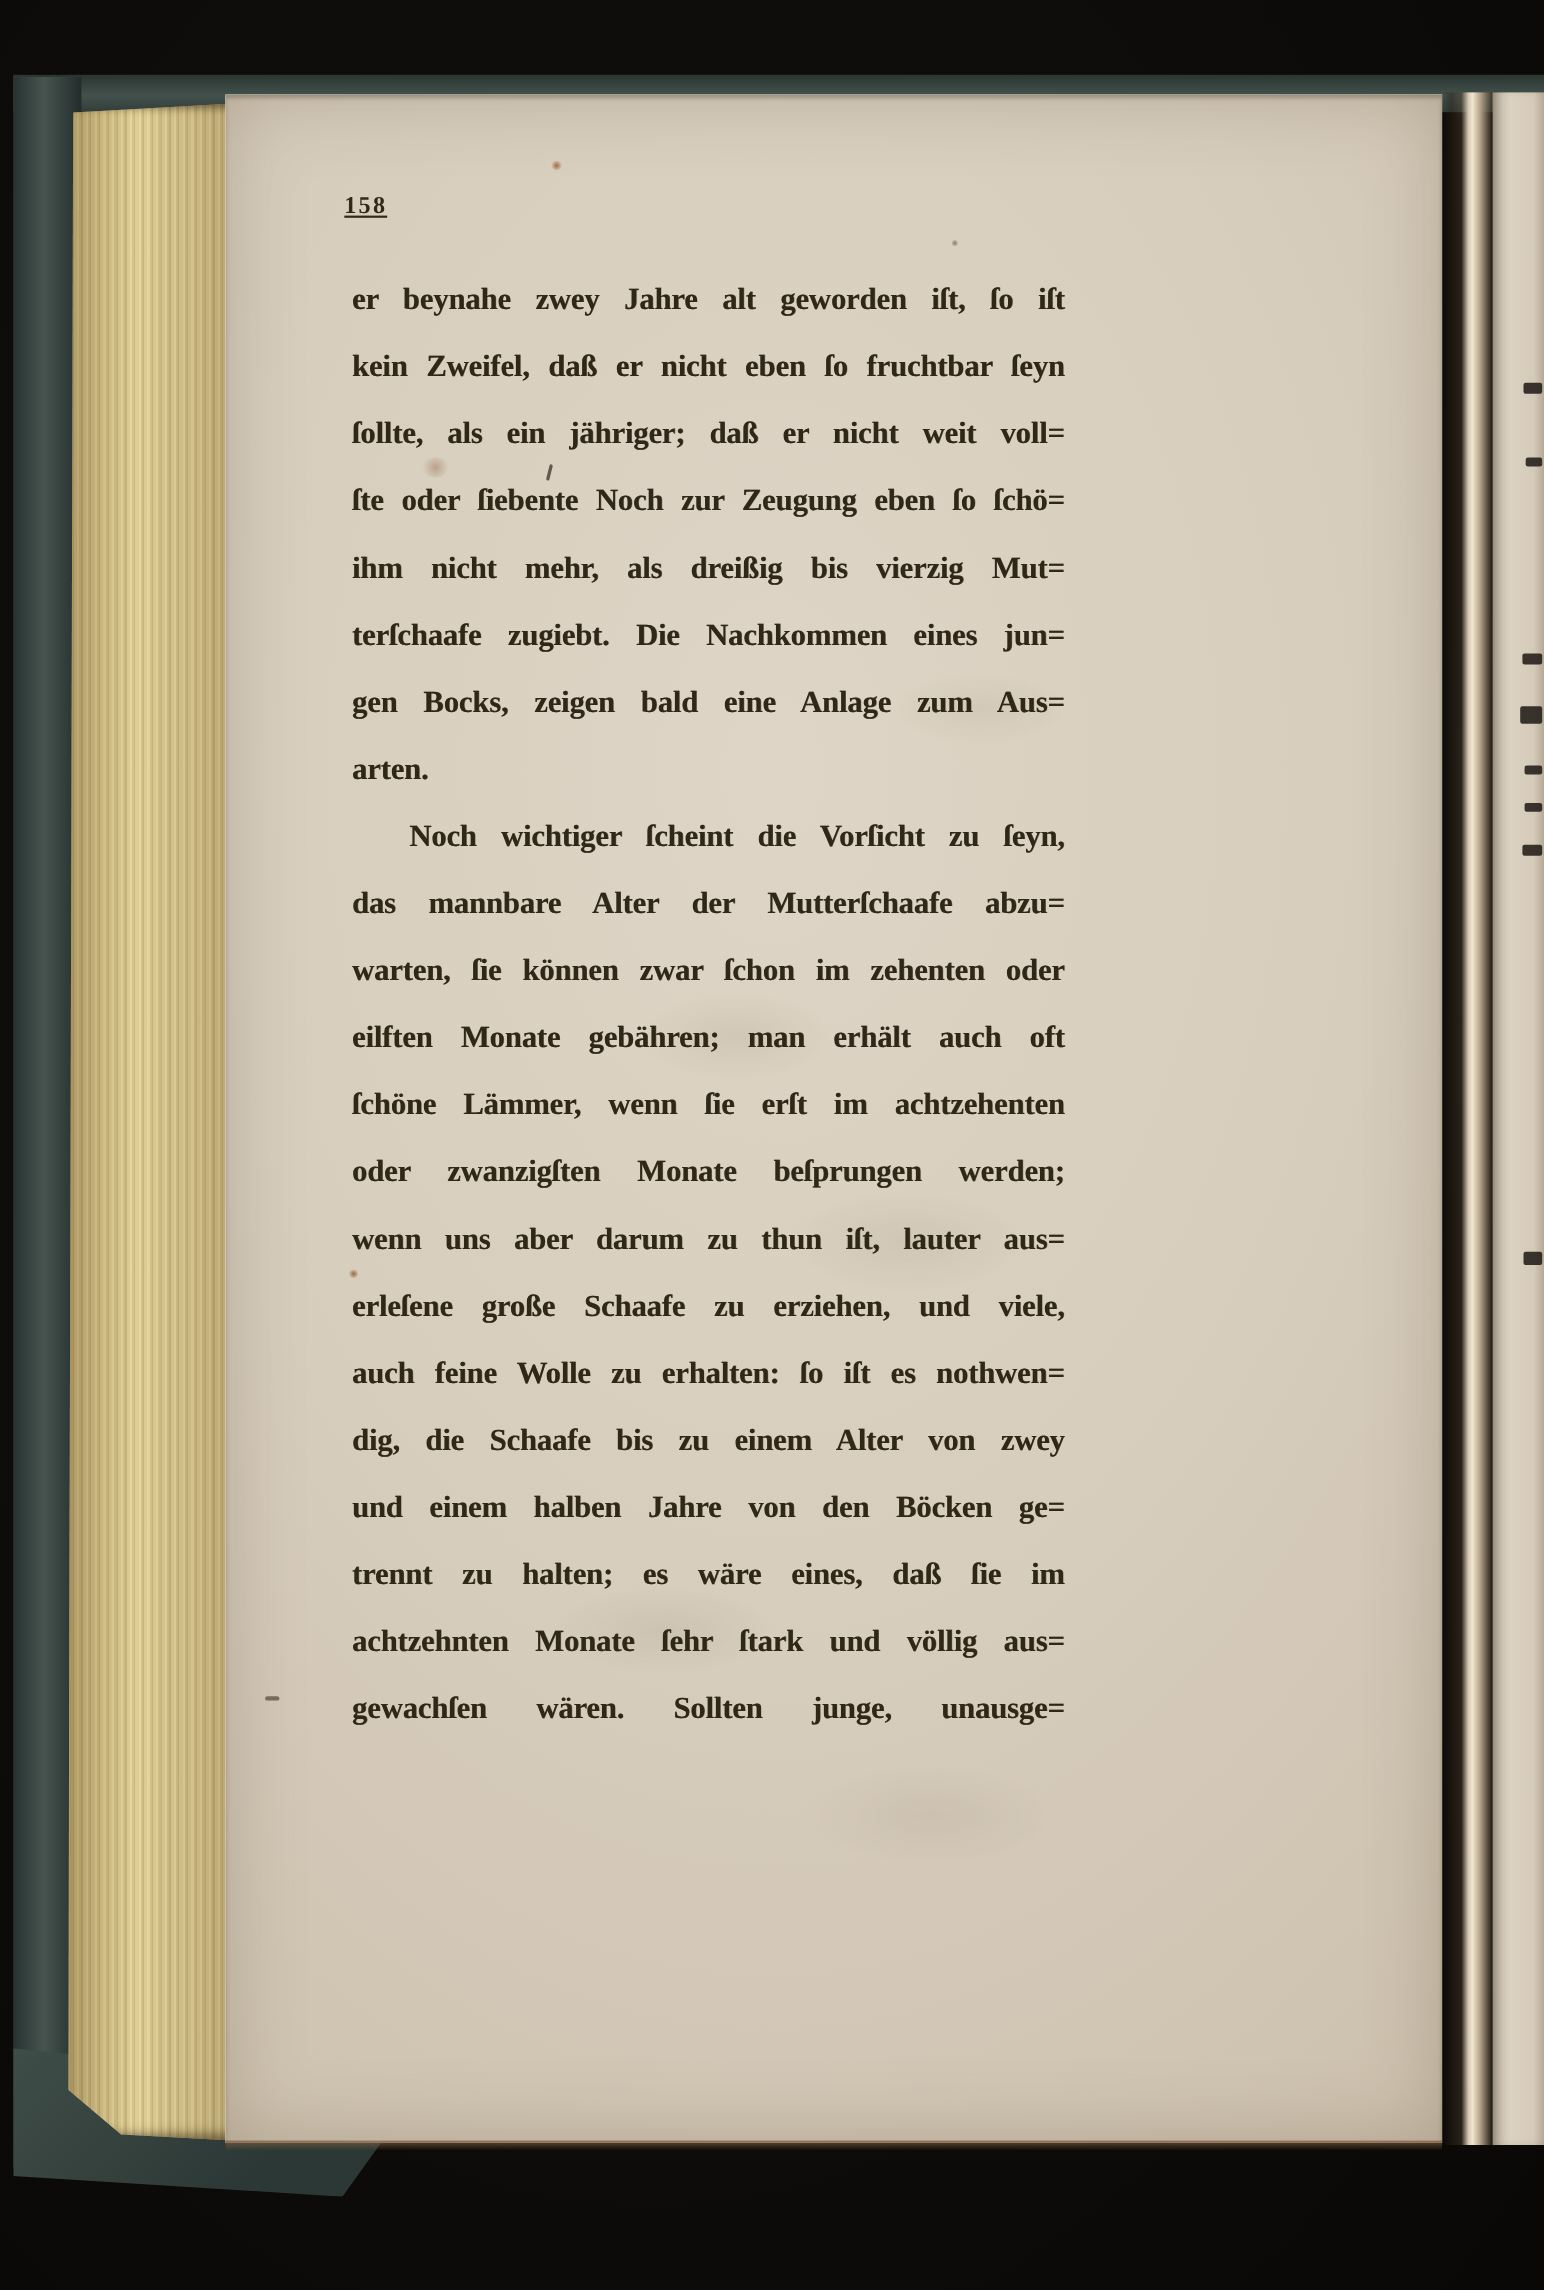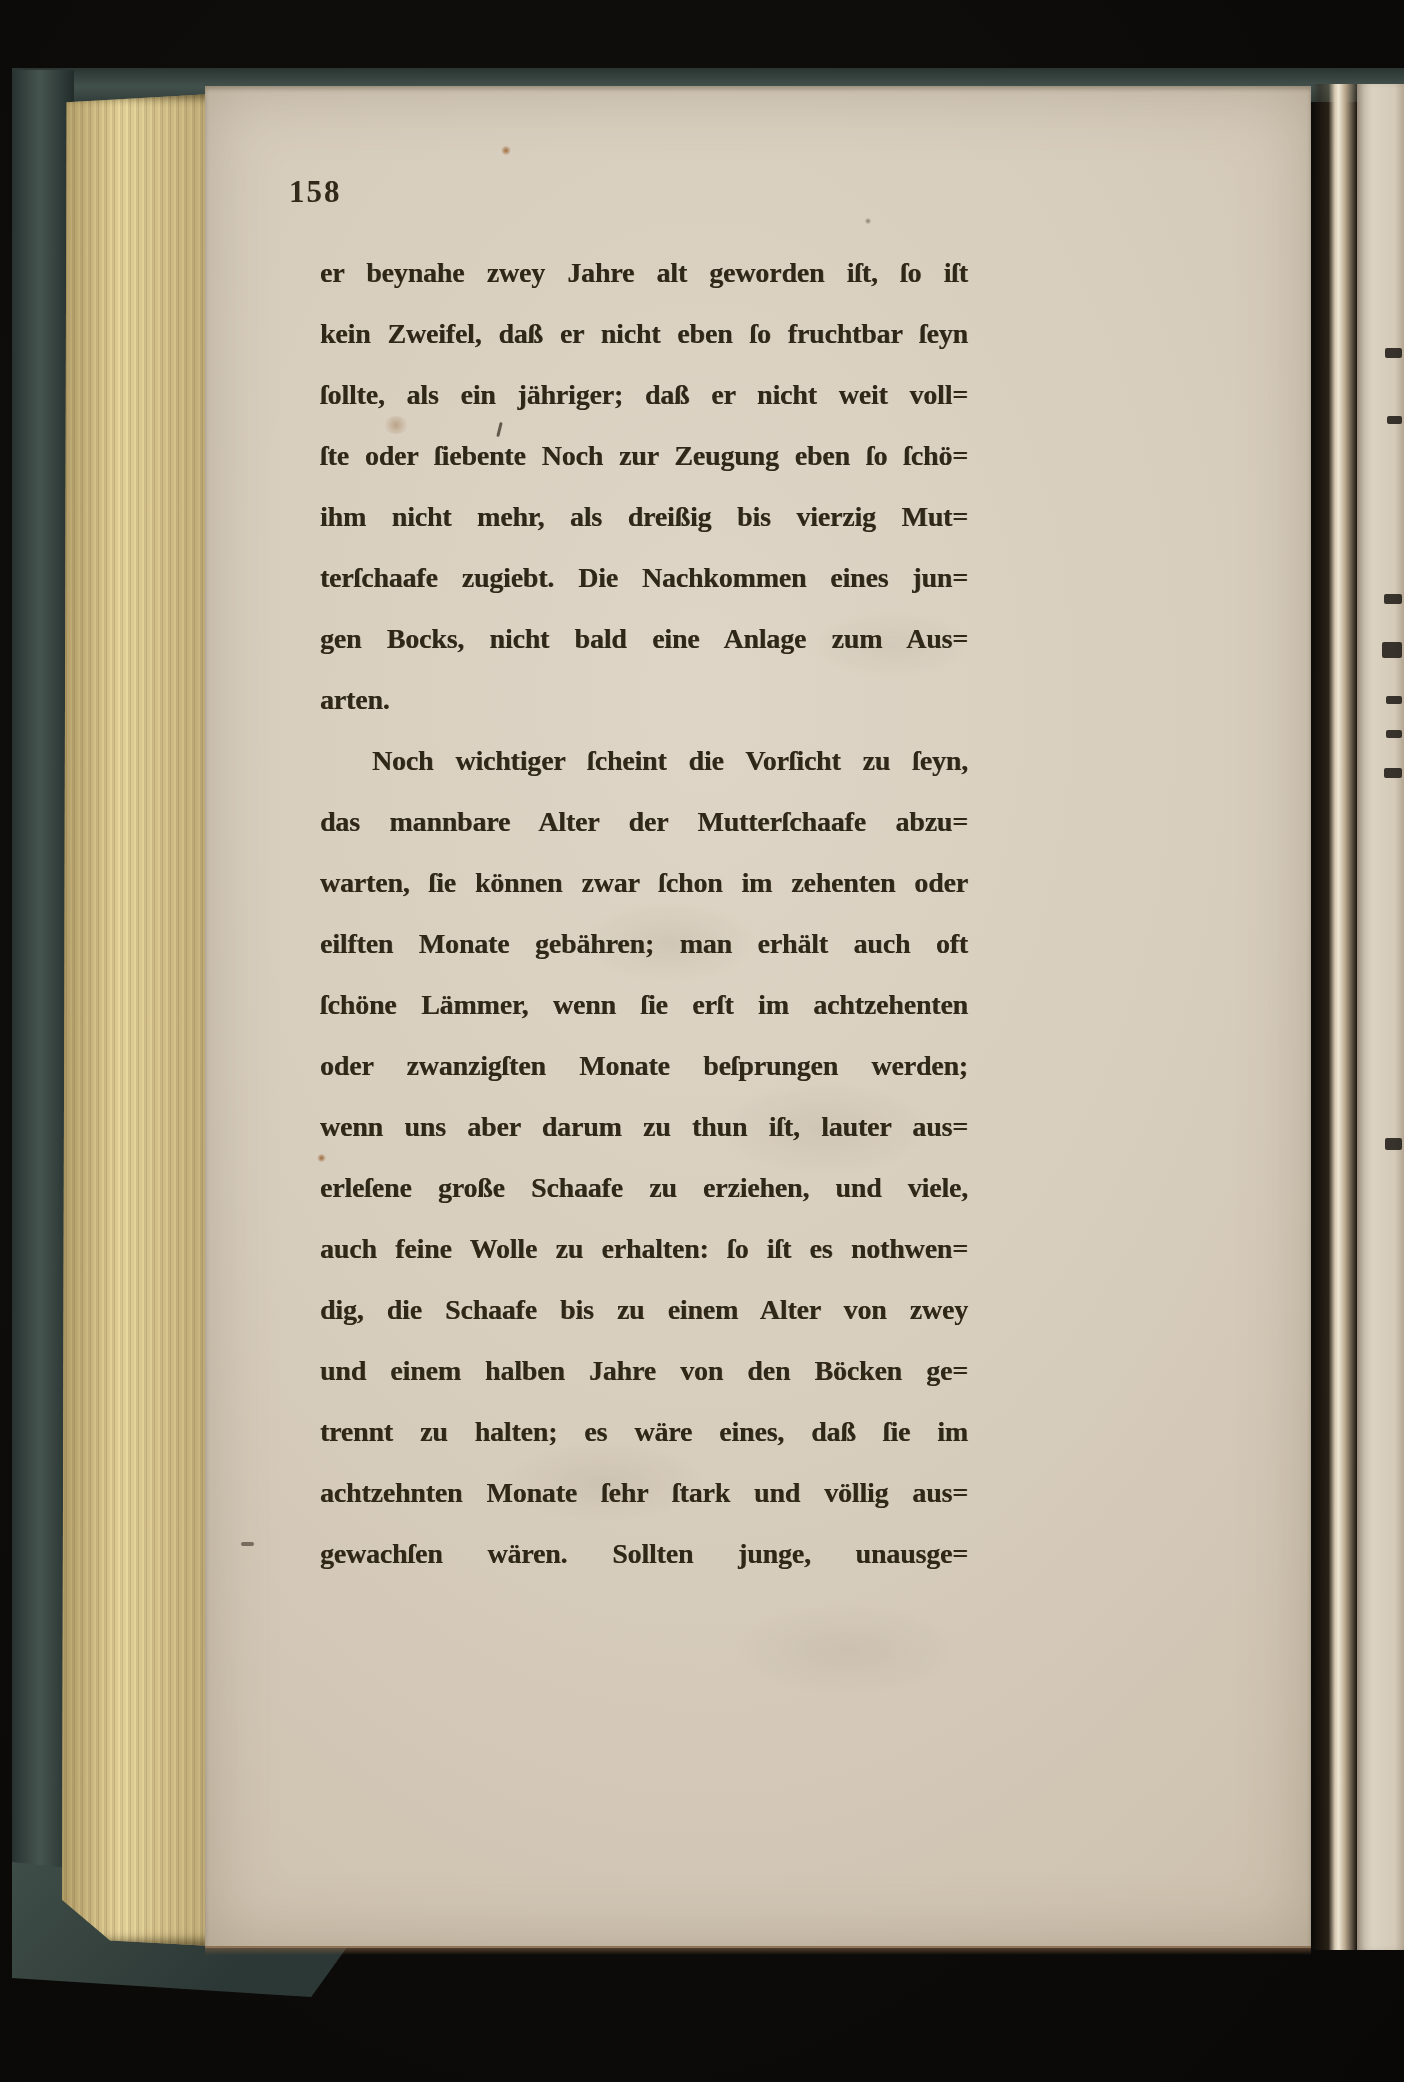--- a/index.html
+++ b/index.html
@@ -30,22 +30,22 @@
     background-image:
       radial-gradient(90% 80% at 45% 33%, #ded5c6 0%, #d7cdbd 55%, #cdc1ae 100%);
     box-shadow:inset 0 0 70px rgba(95,78,55,.28), inset 0 3px 4px rgba(70,58,40,.35);
   }
   .showthrough{position:absolute;inset:0;pointer-events:none;opacity:.9;background:
     radial-gradient(130px 60px at 42% 46%, rgba(125,113,94,.13), transparent 70%),
     radial-gradient(160px 70px at 56% 56%, rgba(125,113,94,.12), transparent 70%),
     radial-gradient(150px 60px at 36% 75%, rgba(125,113,94,.12), transparent 70%),
     radial-gradient(170px 70px at 58% 84%, rgba(125,113,94,.11), transparent 70%),
     radial-gradient(120px 50px at 62% 30%, rgba(125,113,94,.10), transparent 70%);}
-  .page-number{position:absolute;left:84px;top:88px;font-size:31px;font-weight:700;
-    color:#33291a;letter-spacing:2px;}
+  .page-number{position:absolute;left:108px;top:88px;font-size:22px;font-weight:700;
+    color:#33291a;letter-spacing:2px;text-decoration:underline;}
   .text-block{position:absolute;left:115px;top:156px;width:648px;color:#2f2718;
     font-size:28px;font-weight:700;letter-spacing:-0.2px;}
   .line{height:61px;line-height:61px;white-space:nowrap;
     text-align:justify;text-align-last:justify;
     text-shadow:0.4px 0 0 rgba(47,39,24,.55);}
   .line.indent{text-indent:52px;}
   .line.no-just{text-align-last:left;}
   
   .spot{position:absolute;border-radius:50%;pointer-events:none;}
   .s1{left:296px;top:60px;width:10px;height:9px;background:radial-gradient(circle,#a06a3c 0%,rgba(160,106,60,0) 75%);}
@@ -88,21 +88,21 @@
   <div class="page">
     <div class="showthrough"></div>
     <div class="page-number">158</div>
     <div class="text-block">
         <div class="line">er beynahe zwey Jahre alt geworden iſt, ſo iſt</div>
         <div class="line">kein Zweifel, daß er nicht eben ſo fruchtbar ſeyn</div>
         <div class="line">ſollte, als ein jähriger; daß er nicht weit voll=</div>
         <div class="line">ſte oder ſiebente Noch zur Zeugung eben ſo ſchö=</div>
         <div class="line">ihm nicht mehr, als dreißig bis vierzig Mut=</div>
         <div class="line">terſchaafe zugiebt. Die Nachkommen eines jun=</div>
-        <div class="line">gen Bocks, nicht bald eine Anlage zum Aus=</div>
+        <div class="line">gen Bocks, zeigen bald eine Anlage zum Aus=</div>
         <div class="line no-just">arten.</div>
         <div class="line indent">Noch wichtiger ſcheint die Vorſicht zu ſeyn,</div>
         <div class="line">das mannbare Alter der Mutterſchaafe abzu=</div>
         <div class="line">warten, ſie können zwar ſchon im zehenten oder</div>
         <div class="line">eilften Monate gebähren; man erhält auch oft</div>
         <div class="line">ſchöne Lämmer, wenn ſie erſt im achtzehenten</div>
         <div class="line">oder zwanzigſten Monate beſprungen werden;</div>
         <div class="line">wenn uns aber darum zu thun iſt, lauter aus=</div>
         <div class="line">erleſene große Schaafe zu erziehen, und viele,</div>
         <div class="line">auch feine Wolle zu erhalten: ſo iſt es nothwen=</div>

